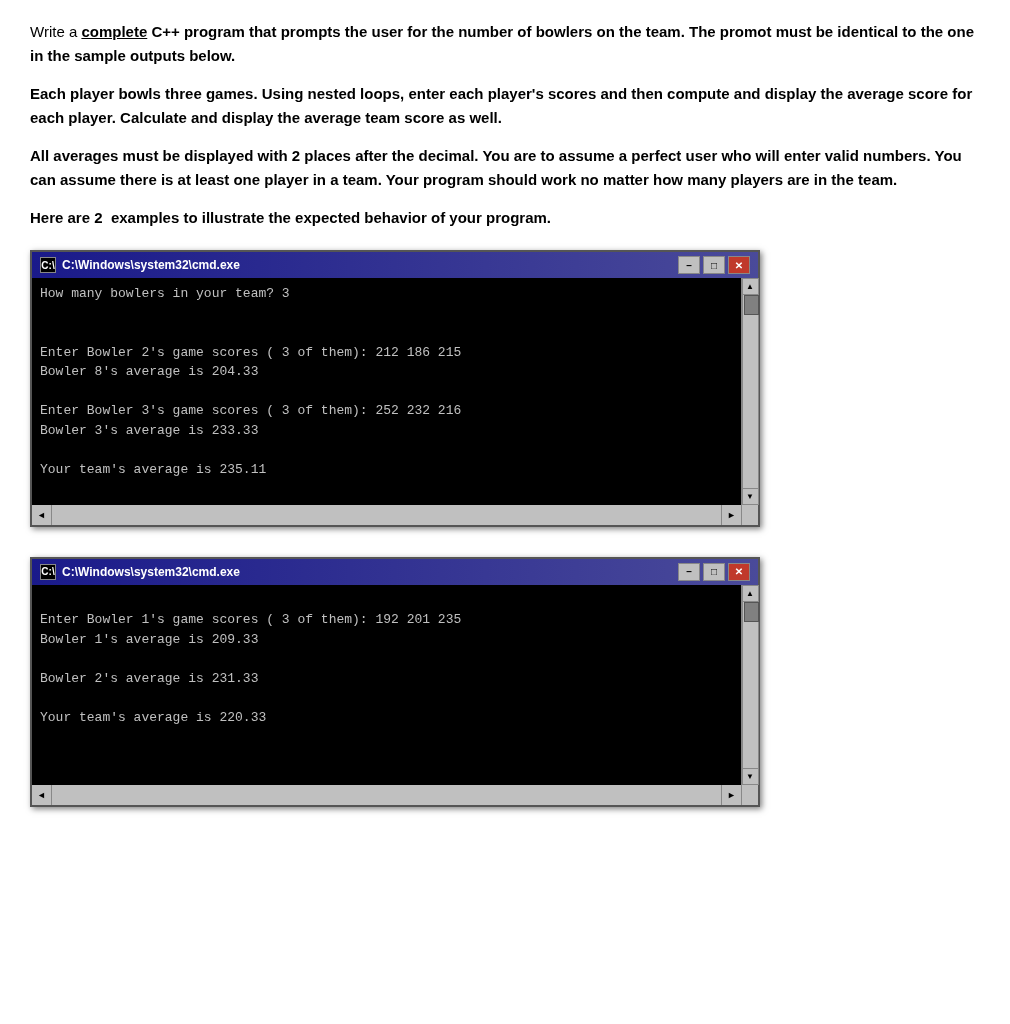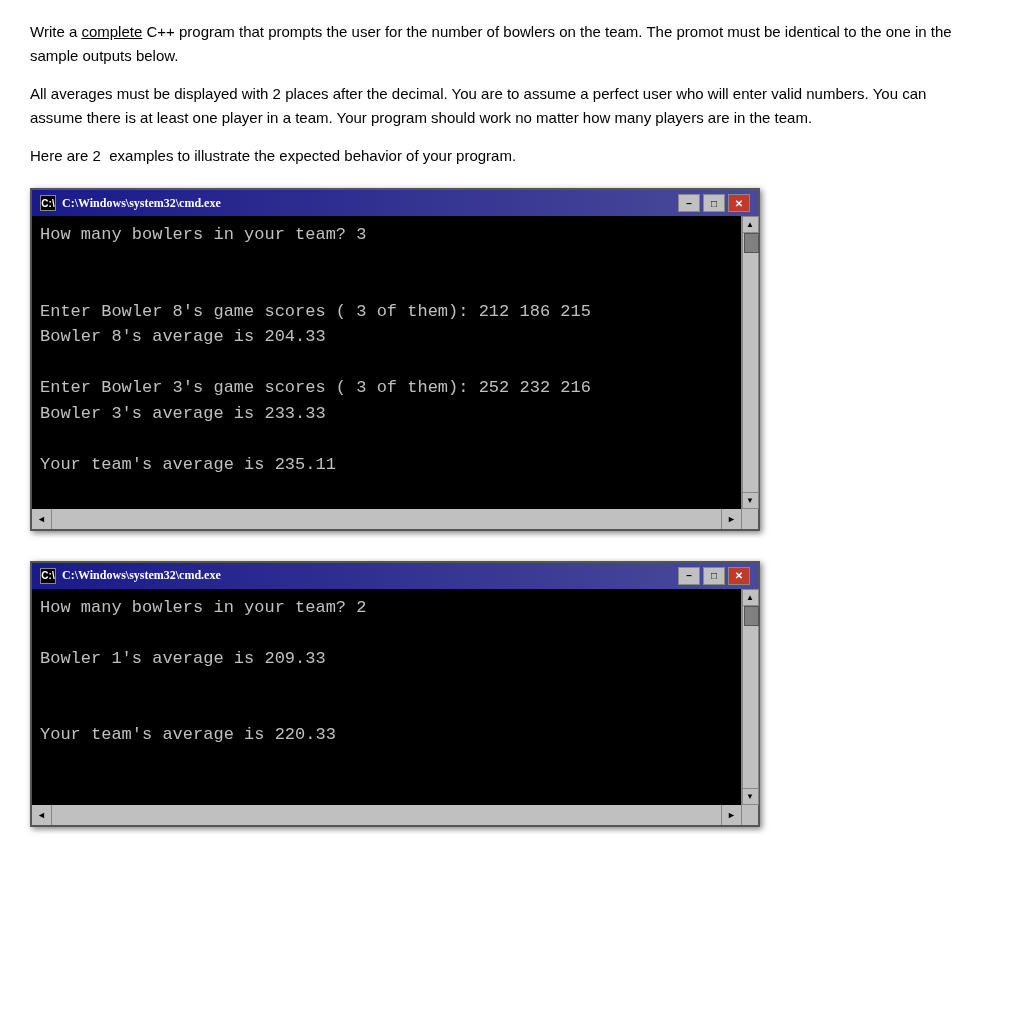--- a/index.html
+++ b/index.html
@@ -16,21 +16,21 @@
     .instructions {
       line-height: 1.6;
       margin-bottom: 10px;
     }
 
     .instructions p {
       margin-bottom: 14px;
     }
 
     .instructions strong {
-      font-weight: normal;
+      font-weight: bold;
     }
 
     .underline {
       text-decoration: underline;
     }
 
     
     .cmd-window {
       width: 730px;
       border: 2px solid #555;
@@ -63,21 +63,21 @@
       align-items: center;
       justify-content: center;
       font-size: 10px;
       color: #fff;
       font-weight: bold;
     }
 
     .cmd-title {
       color: #ffffff;
       font-size: 12px;
-      font-family: Liberation Serif, serif;
+      font-family: Liberation Sans, sans-serif;
       font-weight: bold;
       text-align: center;
     }
 
     .cmd-titlebar-buttons {
       display: flex;
       gap: 3px;
     }
 
     .cmd-btn {
@@ -102,21 +102,21 @@
     .cmd-body-wrapper {
       display: flex;
       background: #000000;
     }
 
     .cmd-body {
       flex: 1;
       background: #000000;
       color: #c0c0c0;
       font-family: 'Courier New', Courier, monospace;
-      font-size: 17px;
+      font-size: 13px;
       padding: 6px 8px;
       line-height: 1.5;
       min-height: 200px;
     }
 
     .cmd-scrollbar {
       width: 17px;
       background: #c0c0c0;
       display: flex;
       flex-direction: column;
@@ -203,20 +203,23 @@
     .cmd-line {
       white-space: pre;
     }
   </style>
 </head>
 <body>
 
 <div class="instructions">
   <p>
     Write a <span class="underline"><strong>complete</strong></span> <strong>C++ program that prompts the user for the number of bowlers on the team. The promot must be identical to the one in the sample outputs below.</strong>
+  </p>
+  <p>
+    <strong>Each player bowls three games. Using nested loops, enter each player's scores and then compute and display the average score for each player. Calculate and display the average team score as well.</strong>
   </p>
   <p>
     <strong>All averages must be displayed with 2 places after the decimal. You are to assume a perfect user who will enter valid numbers. You can assume there is at least one player in a team. Your program should work no matter how many players are in the team.</strong>
   </p>
   <p>
     <strong>Here are 2&nbsp; examples to illustrate the expected behavior of your program.</strong>
   </p>
 </div>
 
 <div class="cmd-window">
@@ -231,21 +234,21 @@
       <div class="cmd-btn">–</div>
       <div class="cmd-btn">□</div>
       <div class="cmd-btn close">✕</div>
     </div>
   </div>
   <div class="cmd-body-wrapper">
     <div class="cmd-body" id="cmd-body-1">
         <div class="cmd-line">How many bowlers in your team? 3</div>
         <div class="cmd-line"> </div>
         <div class="cmd-line"> </div>
-        <div class="cmd-line">Enter Bowler 8's game scores ( 3 of them): 212 186 215</div>
+        <div class="cmd-line">Enter Bowler 2's game scores ( 3 of them): 212 186 215</div>
         <div class="cmd-line">Bowler 8's average is 204.33</div>
         <div class="cmd-line"> </div>
         <div class="cmd-line">Enter Bowler 3's game scores ( 3 of them): 252 232 216</div>
         <div class="cmd-line">Bowler 3's average is 233.33</div>
         <div class="cmd-line"> </div>
         <div class="cmd-line">Your team's average is 235.11</div>
         <div class="cmd-line"> </div>
       </div>
     <div class="cmd-scrollbar">
       <div class="scrollbar-arrow">▲</div>
@@ -272,24 +275,25 @@
       <span class="cmd-title">C:\Windows\system32\cmd.exe</span>
     </div>
     <div class="cmd-titlebar-buttons">
       <div class="cmd-btn">–</div>
       <div class="cmd-btn">□</div>
       <div class="cmd-btn close">✕</div>
     </div>
   </div>
   <div class="cmd-body-wrapper">
     <div class="cmd-body" id="cmd-body-2">
-        <div class="cmd-line">How many bowlers in your team? 2</div>
-        <div class="cmd-line"> </div>
+        <div class="cmd-line"> </div>
+        <div class="cmd-line">Enter Bowler 1's game scores ( 3 of them): 192 201 235</div>
         <div class="cmd-line">Bowler 1's average is 209.33</div>
         <div class="cmd-line"> </div>
+        <div class="cmd-line">Bowler 2's average is 231.33</div>
         <div class="cmd-line"> </div>
         <div class="cmd-line">Your team's average is 220.33</div>
         <div class="cmd-line"> </div>
         <div class="cmd-line"> </div>
       </div>
     <div class="cmd-scrollbar">
       <div class="scrollbar-arrow">▲</div>
       <div class="scrollbar-track">
         <div class="scrollbar-thumb"></div>
       </div>

